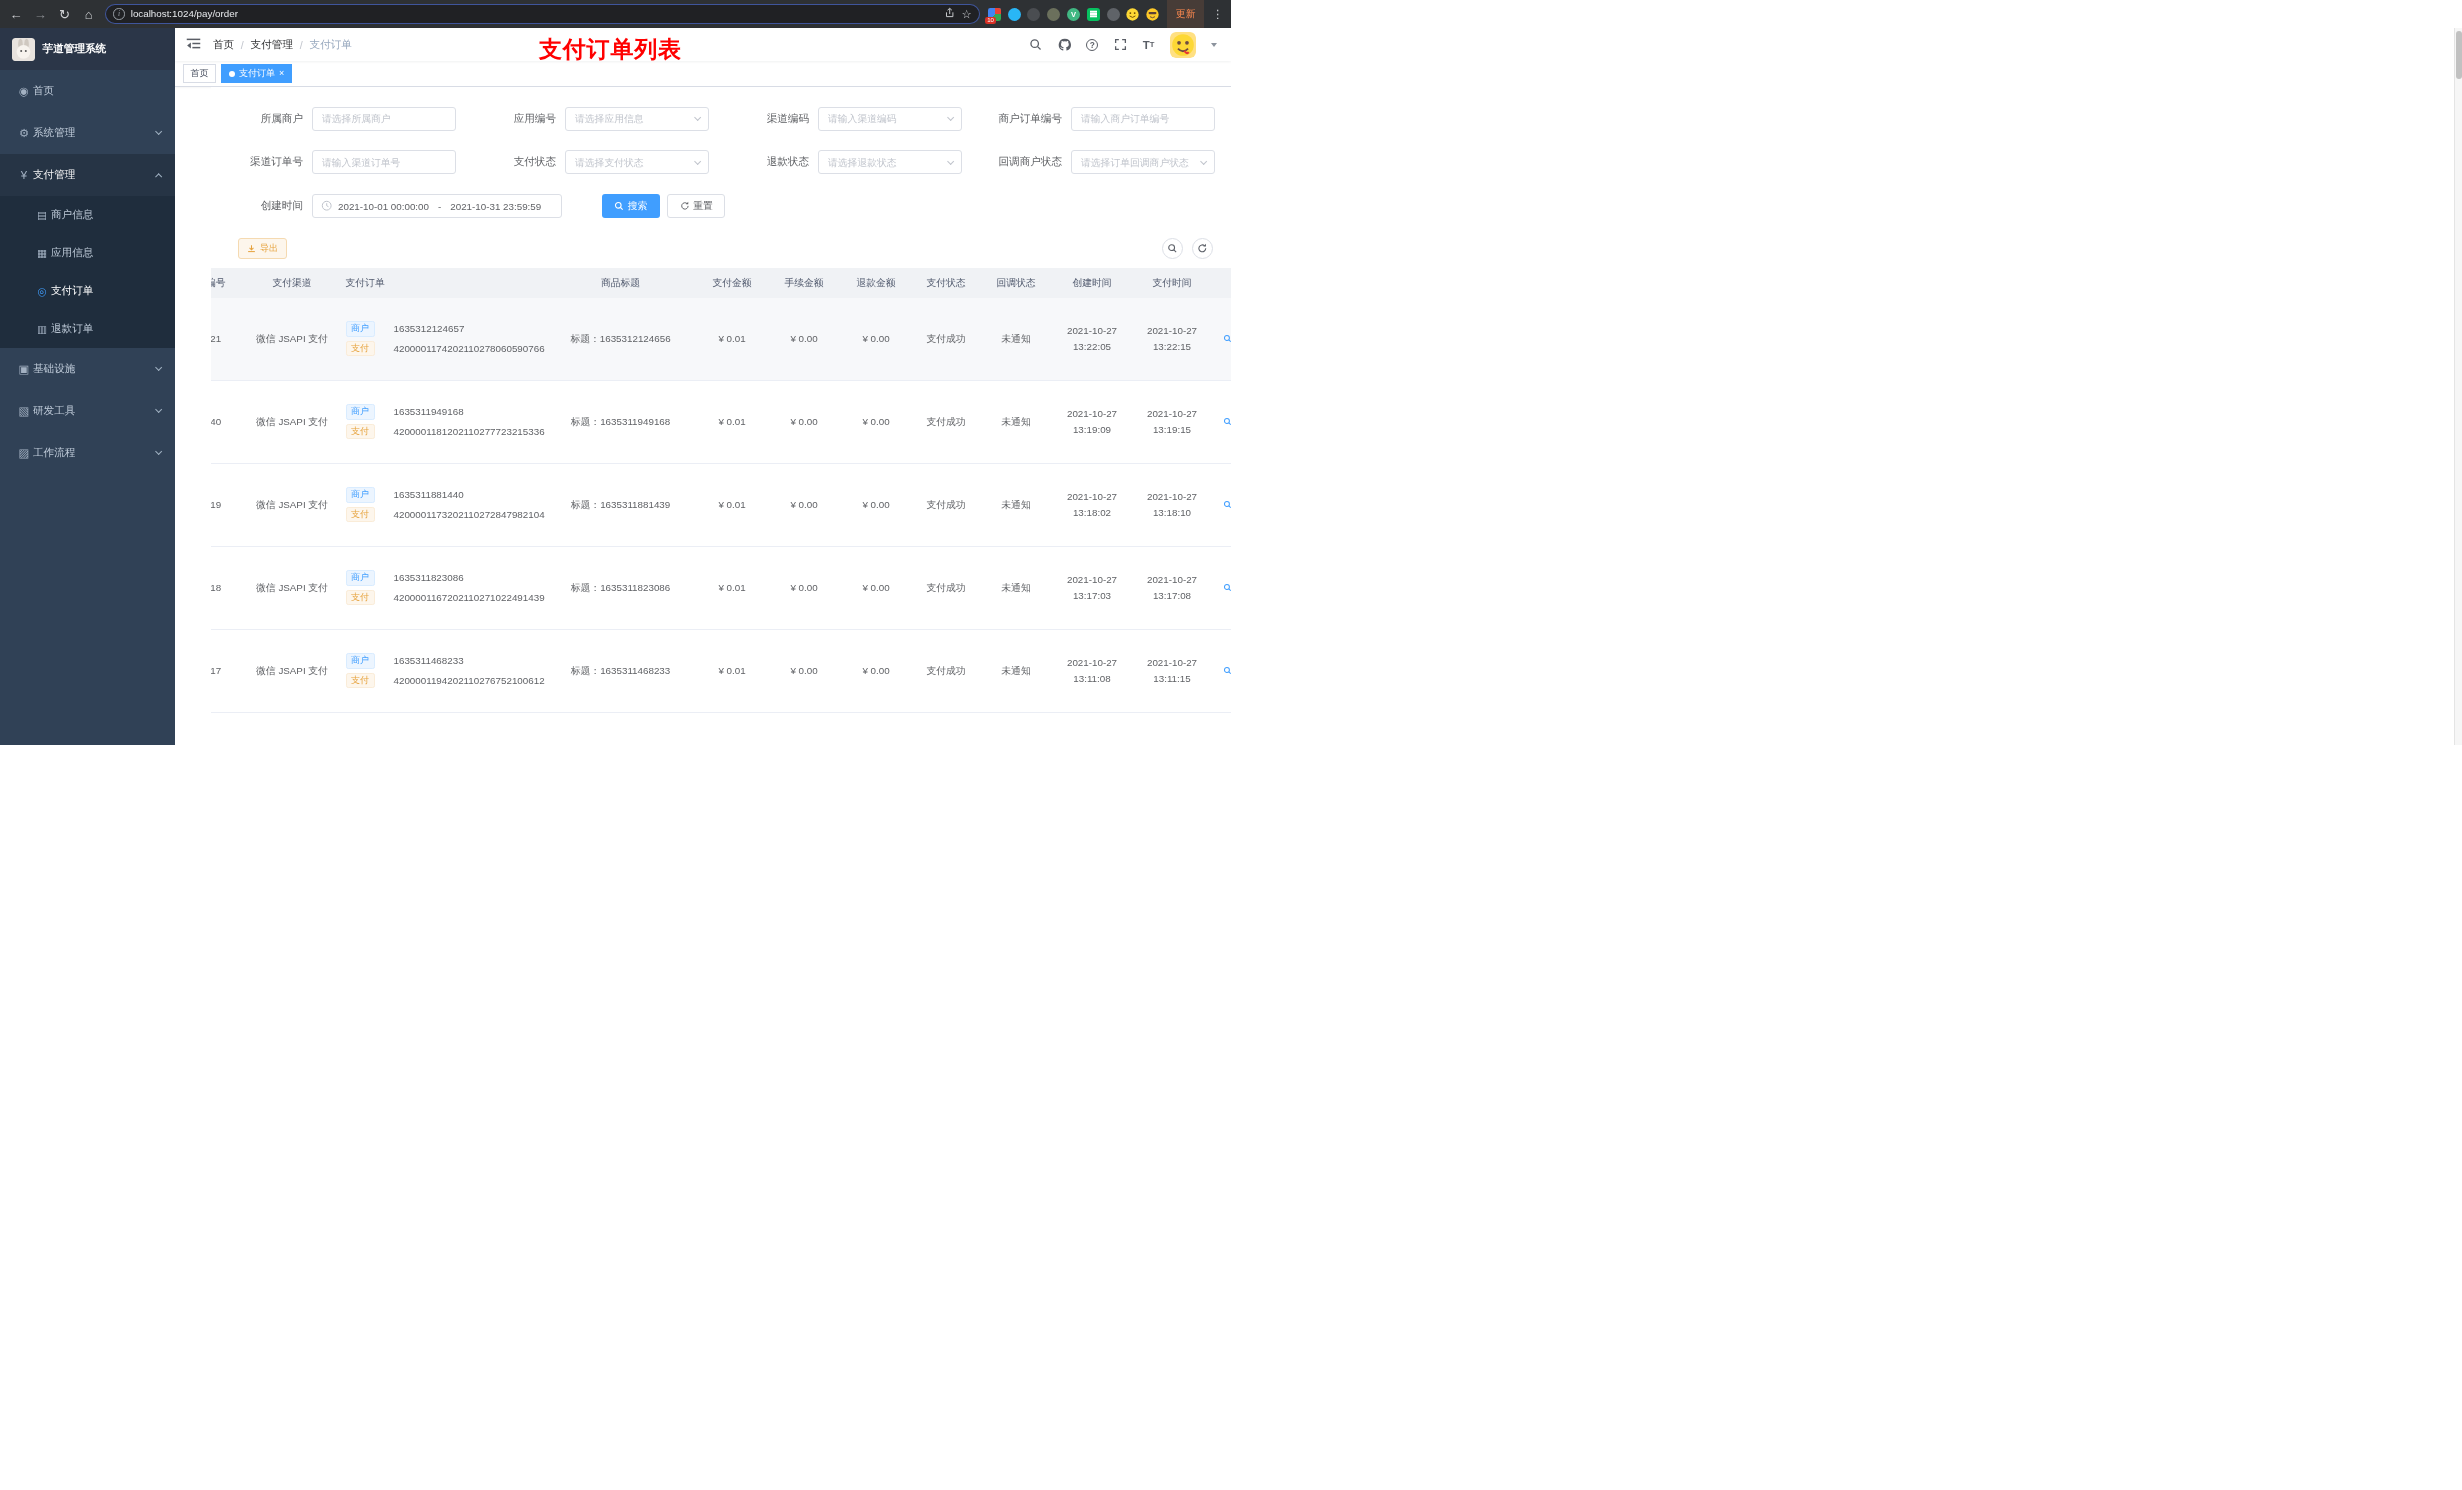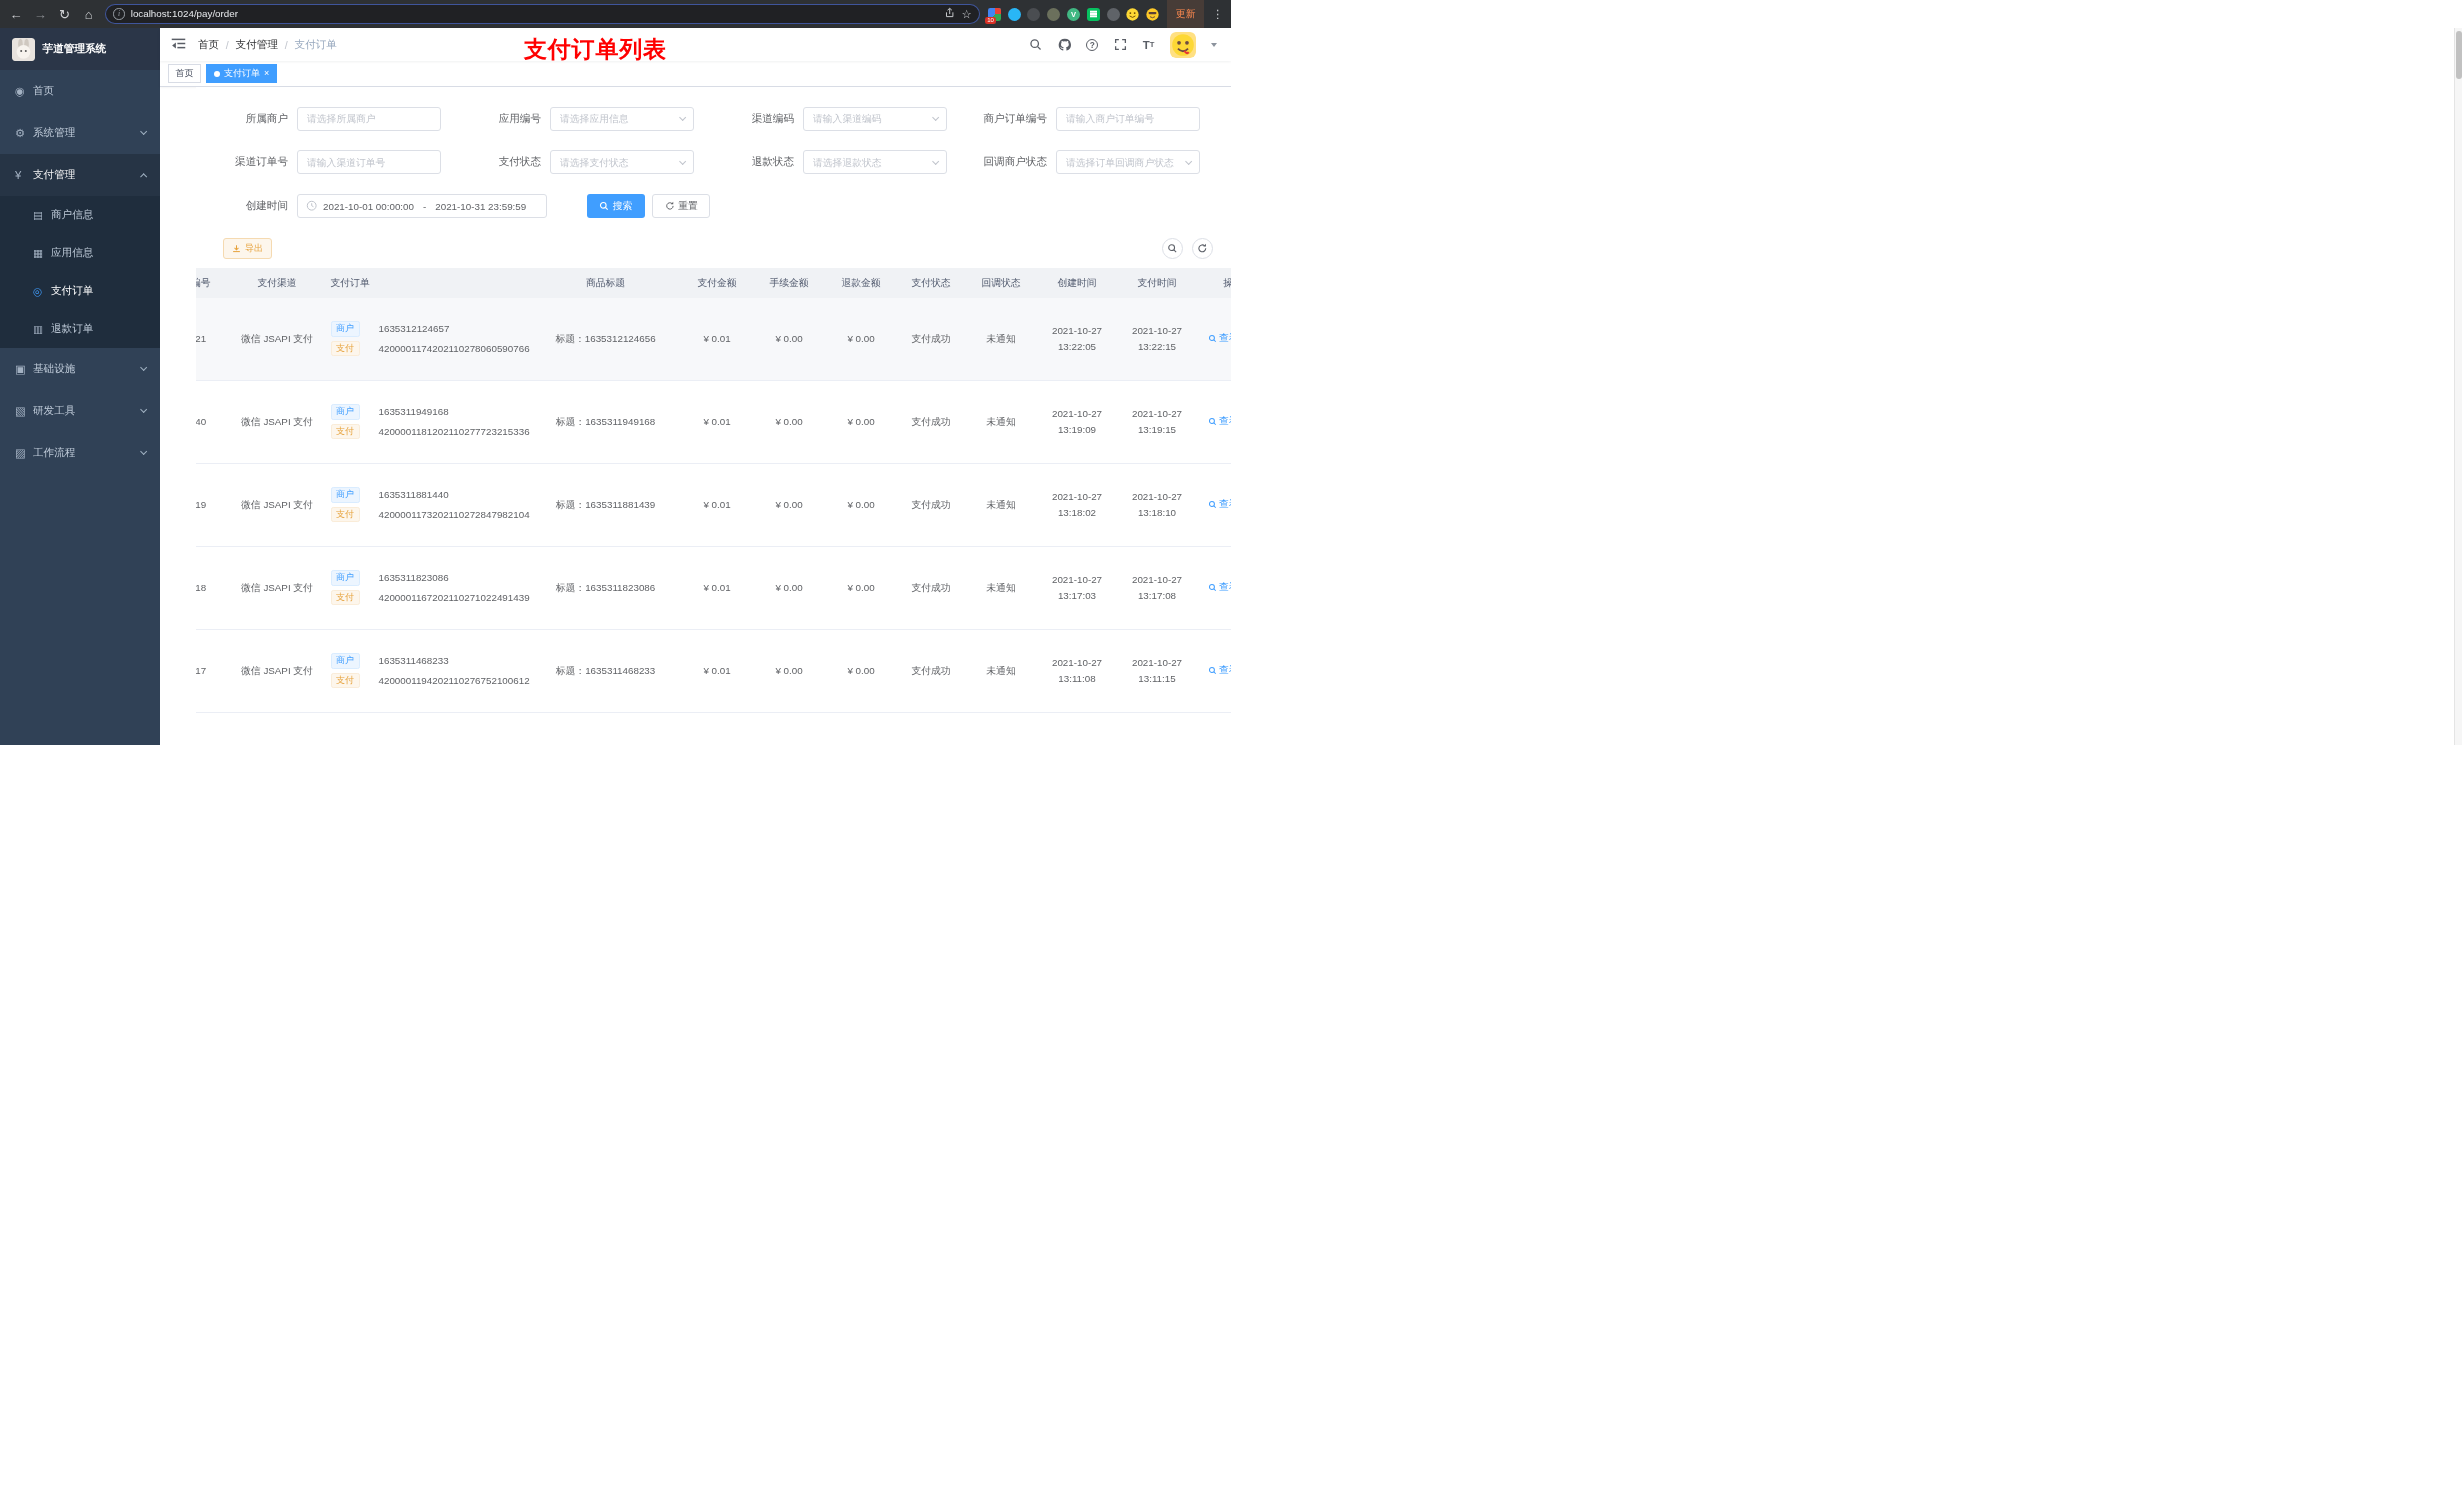--- a/index.html
+++ b/index.html
@@ -32,21 +32,21 @@
   .ext-chat { background:#07c160; border-radius:3px; display:flex; align-items:center; justify-content:center; }
   .ext-chat::after { content:""; width:6.8px; height:1.5px; background:#fff; box-shadow:0 2.3px 0 #fff, 0 -2.3px 0 #fff; }
   .ext-pin { background:#5f6368; }
   .face-svg { display:block; }
   .update-pill { color:#ff8a50; background:rgba(255,138,80,.12); border-radius:9px;
     padding:19px 9px; font-size:9.8px; flex:none; cursor:pointer; }
   .menu-dots { color:#cfd1d4; font-size:11.4px; }
 
   
   .app { display:flex; height:717px; }
-  .sidebar { width:160px; background:#304156; flex:none; color:#bfcbd9; overflow:hidden; }
+  .sidebar { width:175px; background:#304156; flex:none; color:#bfcbd9; overflow:hidden;text-align:center; }
   .main { flex:1; display:flex; flex-direction:column; position:relative; min-width:0; background:#fff; }
 
   
   .logo-row { height:42px; display:flex; align-items:center; gap:7.6px; padding-left:12px; background:#2b3648; }
   .logo-img { width:23px; height:23px; border-radius:3px; overflow:hidden; flex:none; }
   .logo-title { color:#fff; font-size:10.6px; font-weight:bold; }
   .menu-item { height:42px; display:flex; align-items:center; padding:0 13.6px 0 15px; font-size:10.6px; cursor:pointer; }
   .menu-item .mi-ic { width:18px; font-size:11.4px; color:#a3b1c2; flex:none; }
   .menu-item.active-trail { background:#263445; color:#f4f4f5; }
   .submenu { background:#1f2d3d; }

